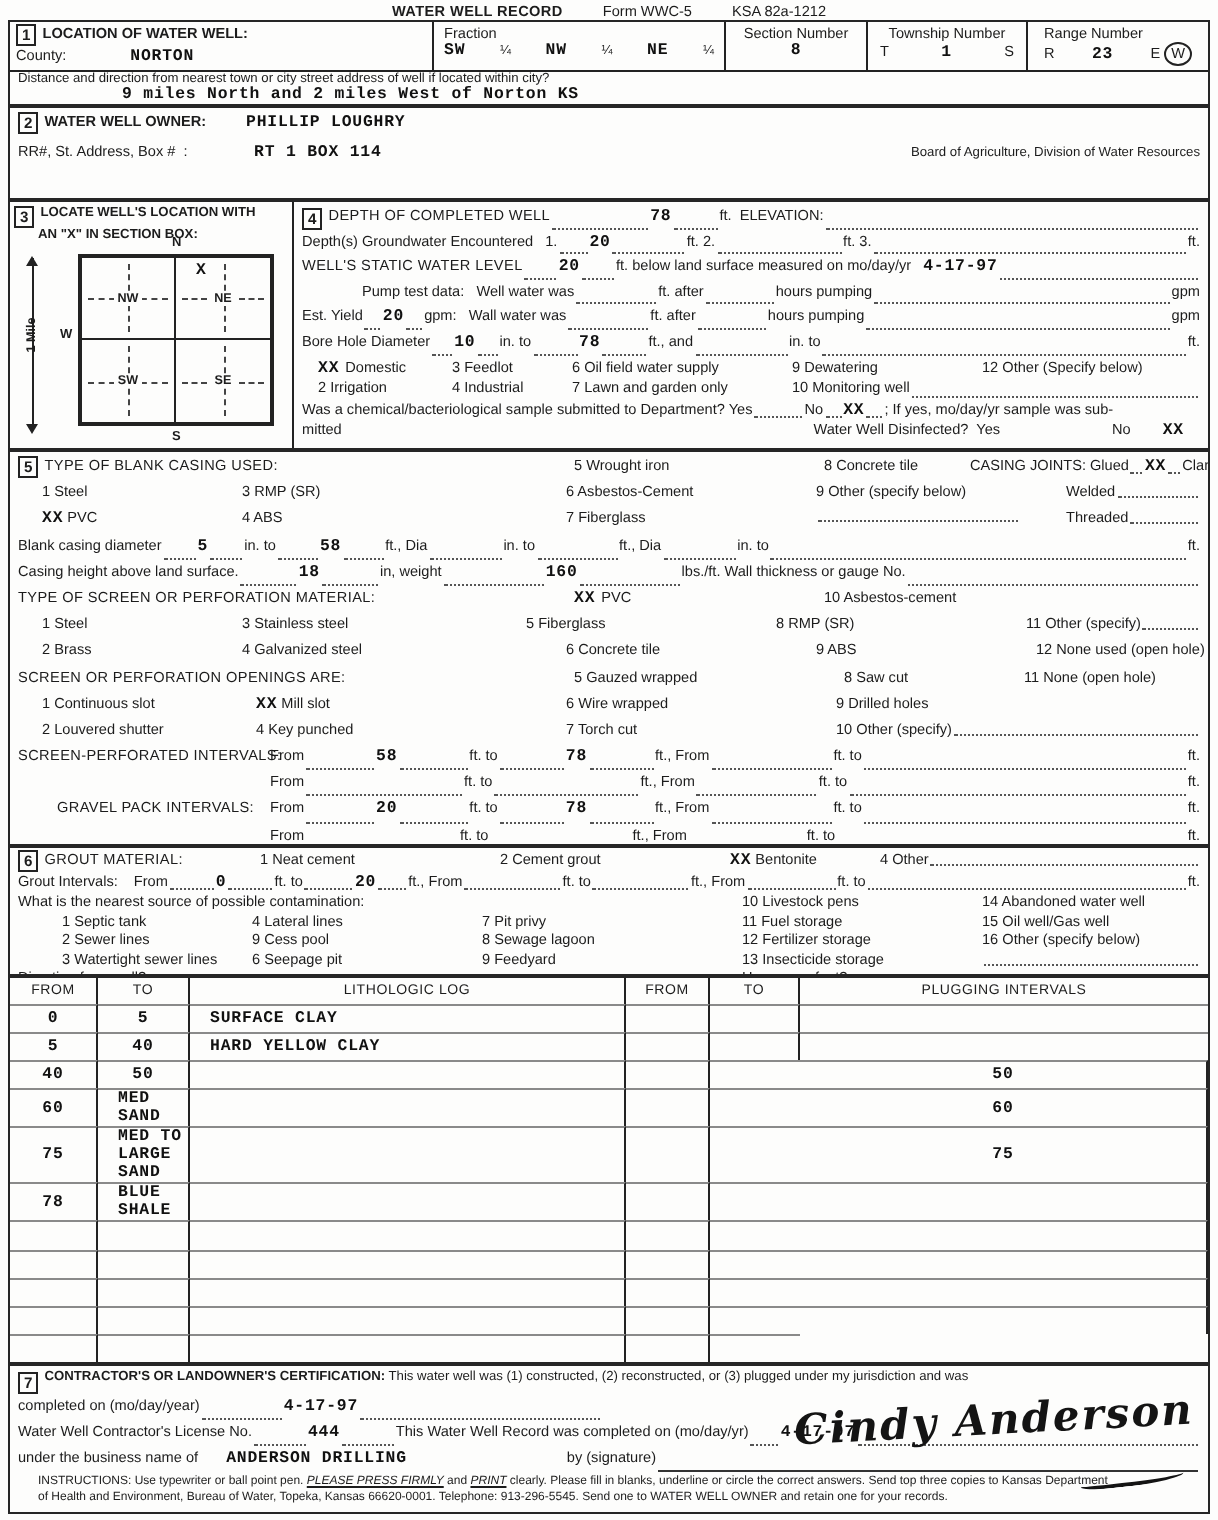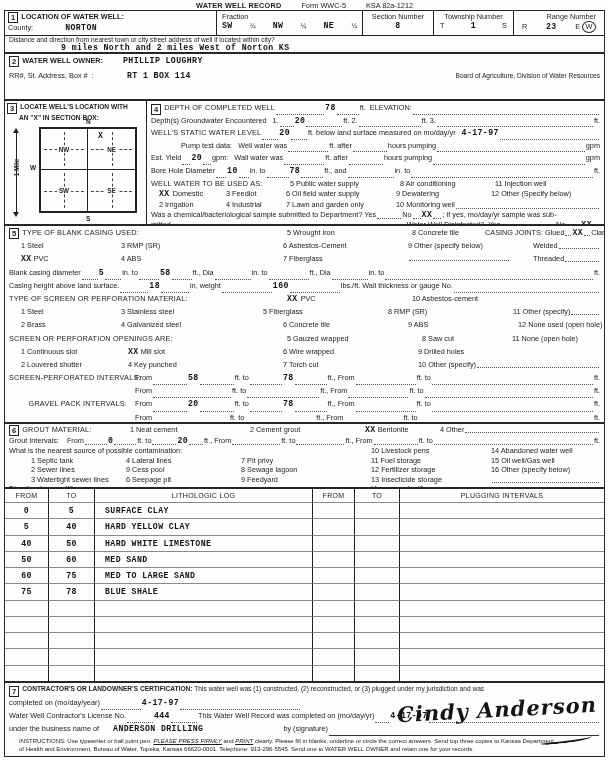--- a/index.html
+++ b/index.html
@@ -70,21 +70,21 @@
         <div class="tw">8</div>
       </div>
       <div style="width:80px;border-right:1px solid #222;padding:1px 6px;text-align:center">
         <div>Township Number</div>
         <div class="line" style="padding:0;justify-content:space-between">
           <span>T</span>
           <span class="tw">1</span>
           <span>S</span>
         </div>
       </div>
-      <div style="flex:1;padding:1px 8px;text-align:right">
+      <div style="flex:1;padding:1px 8px;text-align:left">
         <div>Range Number</div>
         <div class="line" style="padding:0;justify-content:space-between">
           <span>R</span>
           <span class="tw">23</span>
           <span class="line" style="padding:0"><span>E</span><span class="circ">W</span></span>
         </div>
       </div>
     </div>
     <div style="padding:0 4px">
       <div class="sm">Distance and direction from nearest town or city street address of well if located within city?</div>
@@ -200,26 +200,20 @@
         <i class="dots" style="width:10px"></i>
         <span>in. to</span>
         <i class="dots" style="width:22px"></i>
         <span class="tw">78</span>
         <i class="dots" style="width:22px"></i>
         <span>ft., and</span>
         <i class="dots" style="width:46px"></i>
         <span>in. to</span>
         <i class="dots grow"></i>
         <span>ft.</span>
-      </div>
-      <div class="line" style="height:10.5px">
-        <span class="hd cell" style="width:139px">WELL WATER TO BE USED AS:</span>
-        <span class="cell" style="width:110px">5 Public water supply</span>
-        <span class="cell" style="width:95px">8 Air conditioning</span>
-        <span class="cell">11 Injection well</span>
       </div>
       <div class="line" style="height:10.5px;padding-left:12px">
         <span class="cell" style="width:67px"><span class="tw">XX</span><span style="margin-left:3px">Domestic</span></span>
         <span class="cell" style="width:60px">3 Feedlot</span>
         <span class="cell" style="width:110px">6 Oil field water supply</span>
         <span class="cell" style="width:95px">9 Dewatering</span>
         <span class="cell">12 Other (Specify below)</span>
       </div>
       <div class="line" style="height:10.5px;padding-left:12px">
         <span class="cell" style="width:67px">2 Irrigation</span>
@@ -470,21 +464,20 @@
       <div class="td"></div>
       <div class="td last"></div>
     <div class="td num tw">5</div>
       <div class="td num tw">40</div>
       <div class="td log tw">HARD YELLOW CLAY</div>
       <div class="td"></div>
       <div class="td"></div>
       <div class="td last"></div>
     <div class="td num tw">40</div>
       <div class="td num tw">50</div>
-      <div class="td log tw">HARD WHITE LIMESTONE</div>
       <div class="td"></div>
       <div class="td"></div>
       <div class="td last"></div>
     <div class="td num tw">50</div>
       <div class="td num tw">60</div>
       <div class="td log tw">MED SAND</div>
       <div class="td"></div>
       <div class="td"></div>
       <div class="td last"></div>
     <div class="td num tw">60</div>

